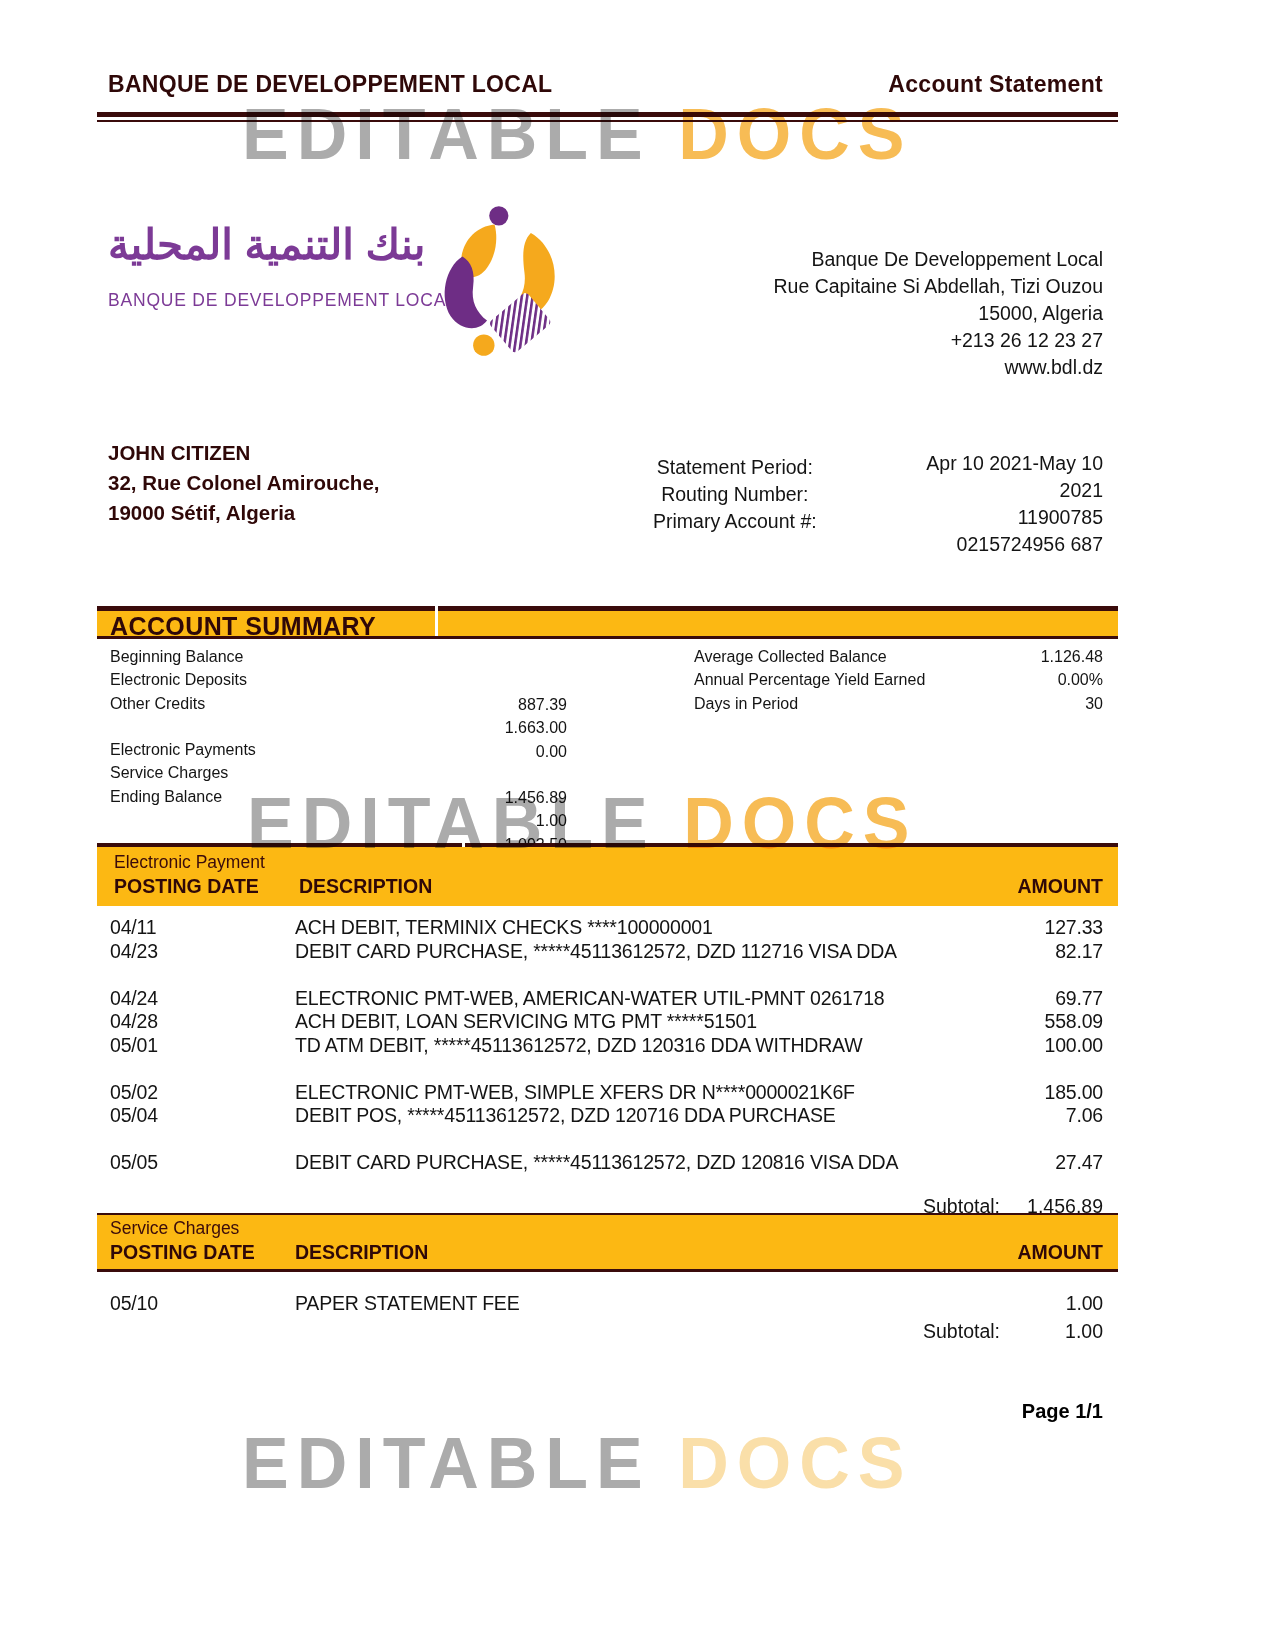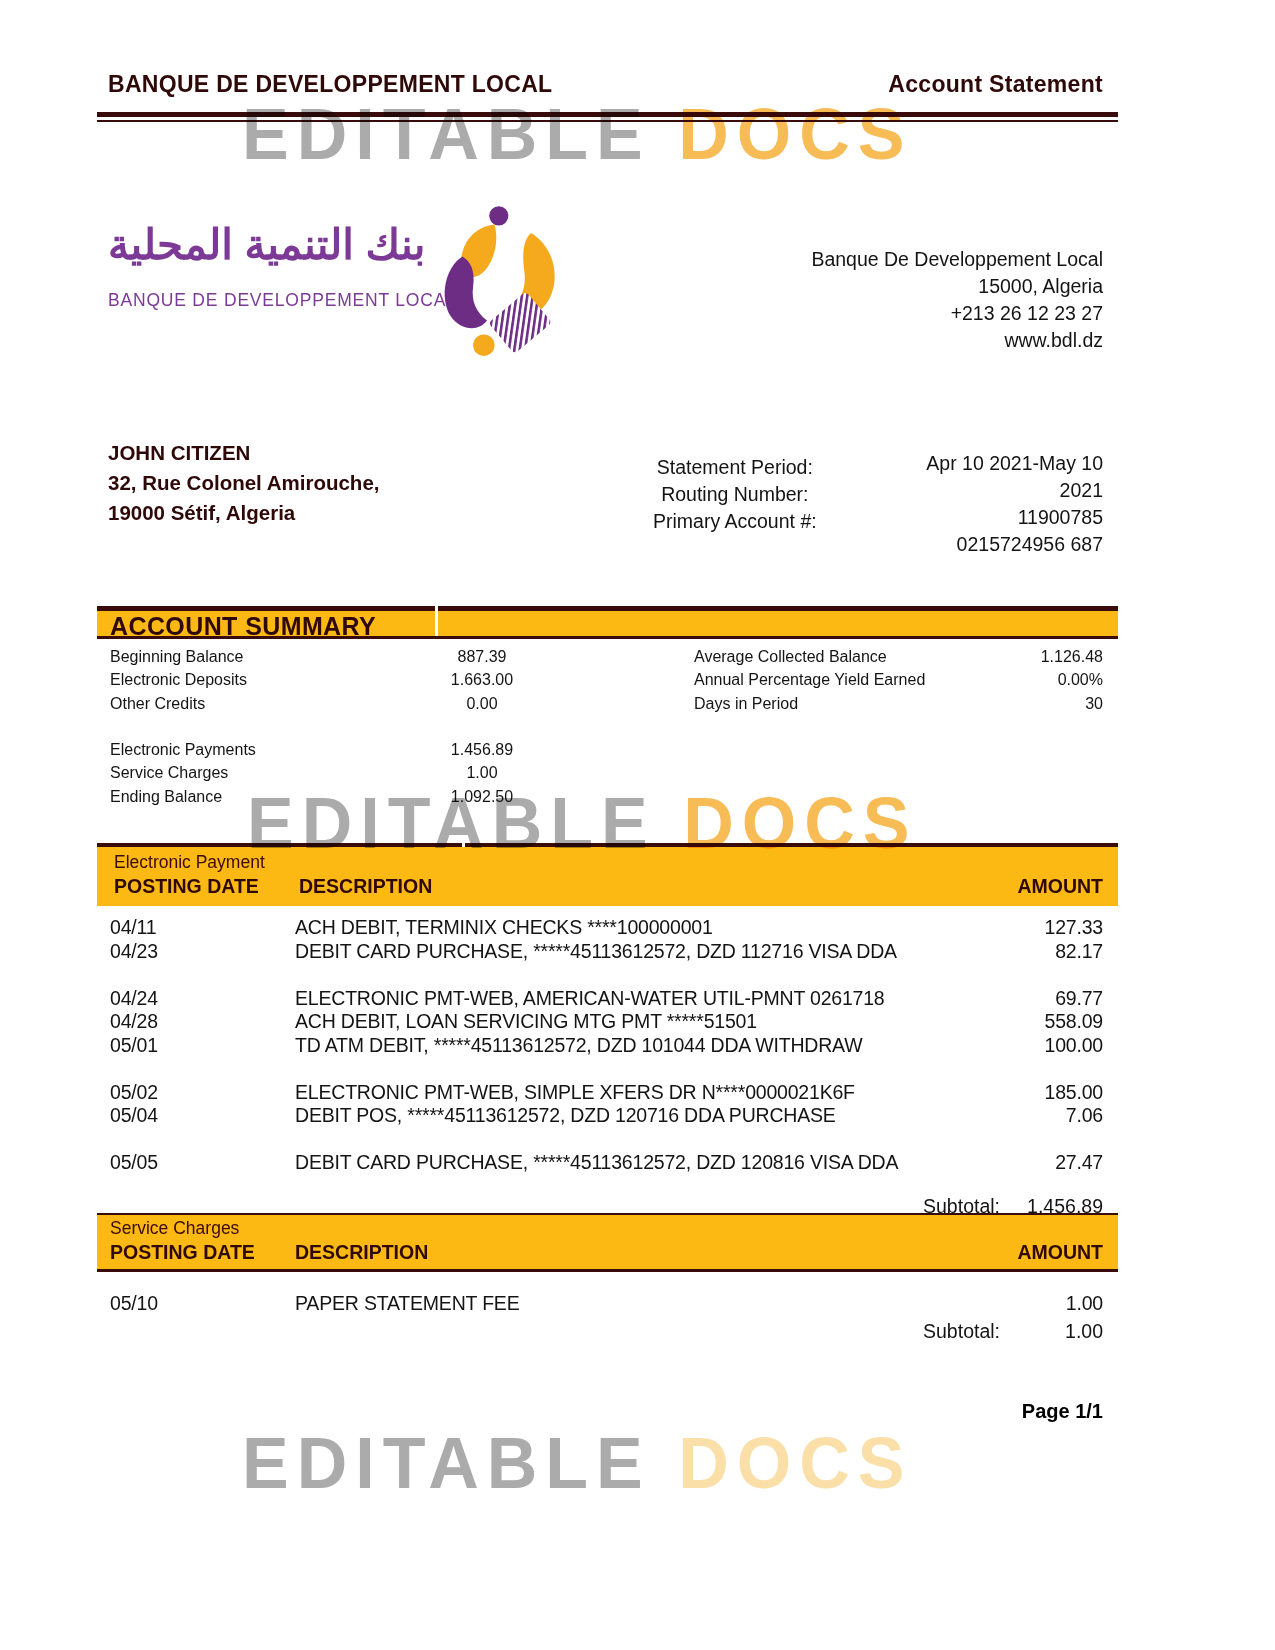--- a/index.html
+++ b/index.html
@@ -36,21 +36,21 @@
   .band{position:relative;background:var(--gold,#FCB813);}
   .band .notch{position:absolute;background:#fff;}
   .sum-section{top:606px;}
   .sum-band{height:25px;border-top:5px solid var(--maroon-dark,#3A0B0B);border-bottom:3px solid var(--maroon-dark,#3A0B0B);}
   .sum-band .title{position:absolute;left:13px;top:1px;font-size:25px;font-weight:bold;color:var(--maroon-text,#2F0808);letter-spacing:.4px;}
   .sum-band .notch{left:338px;top:-5px;width:3px;height:30px;}
   .sum-rows{position:relative;padding-top:9px;font-size:16px;}
   .sum-row{position:relative;height:23.3px;}
   .sum-row span{position:absolute;white-space:nowrap;}
   .sl{left:13px;}
-  .sv{left:300px;width:170px;text-align:center;}
+  .sv{left:300px;width:170px;text-align:right;margin-top:48px;}
   .srl{left:597px;}
   .srv{right:15px;width:130px;text-align:right;}
   
   .tx-band{padding:4px 0 7px 4px;}
   .tx-band .sec-sub{margin-left:13px;font-size:17.5px;color:var(--maroon-dark,#3A0B0B);line-height:22px;}
   .tx-band .cols{position:relative;height:24px;margin-top:2px;font-size:19.5px;font-weight:bold;color:var(--maroon-text,#2F0808);}
   .cols span{position:absolute;white-space:nowrap;}
   .col-date{left:13px;}
   .col-desc{left:198px;}
   .col-amt{right:15px;}
@@ -117,20 +117,21 @@
     <path d="M28,50 C12,60 6,88 17,106 C26,119 43,121 51,110 C41,102 36,92 38,78 C40,64 36,55 28,50 Z" style="fill:var(--logo-purple,#6E2D85)"></path>
     <path d="M92,28 C113,40 121,70 108,92 C98,108 79,110 71,100 C82,92 88,80 86,65 C84,49 84,36 92,28 Z" style="fill:var(--logo-yellow,#F5A91D)"></path>
     <g transform="rotate(-40 82 112)">
       <rect x="59" y="93" width="46" height="38" rx="4" fill="url(#hatch)"></rect>
     </g>
     <circle cx="48" cy="133" r="10" style="fill:var(--logo-yellow,#F5A91D)"></circle>
   </svg>
 
   <div class="bank-contact">
       <div class="line">Banque De Developpement Local</div>
+      <div class="line">Rue Capitaine Si Abdellah, Tizi Ouzou</div>
       <div class="line">15000, Algeria</div>
       <div class="line">+213 26 12 23 27</div>
       <div class="line">www.bdl.dz</div>
     </div>
 
   <div class="customer">
       <div class="line">JOHN CITIZEN</div>
       <div class="line">32, Rue Colonel Amirouche,</div>
       <div class="line">19000 Sétif, Algeria</div>
     </div>
@@ -218,21 +219,21 @@
           <span class="c-desc">ELECTRONIC PMT-WEB, AMERICAN-WATER UTIL-PMNT 0261718</span>
           <span class="c-amt">69.77</span>
         </div>
         <div class="t-row">
           <span class="c-date">04/28</span>
           <span class="c-desc">ACH DEBIT, LOAN SERVICING MTG PMT *****51501</span>
           <span class="c-amt">558.09</span>
         </div>
         <div class="t-row">
           <span class="c-date">05/01</span>
-          <span class="c-desc">TD ATM DEBIT, *****45113612572, DZD 101044 DDA WITHDRAW</span>
+          <span class="c-desc">TD ATM DEBIT, *****45113612572, DZD 120316 DDA WITHDRAW</span>
           <span class="c-amt">100.00</span>
         </div>
         <div class="t-gap"></div>
         <div class="t-row">
           <span class="c-date">05/02</span>
           <span class="c-desc">ELECTRONIC PMT-WEB, SIMPLE XFERS DR N****0000021K6F</span>
           <span class="c-amt">185.00</span>
         </div>
         <div class="t-row">
           <span class="c-date">05/04</span>

